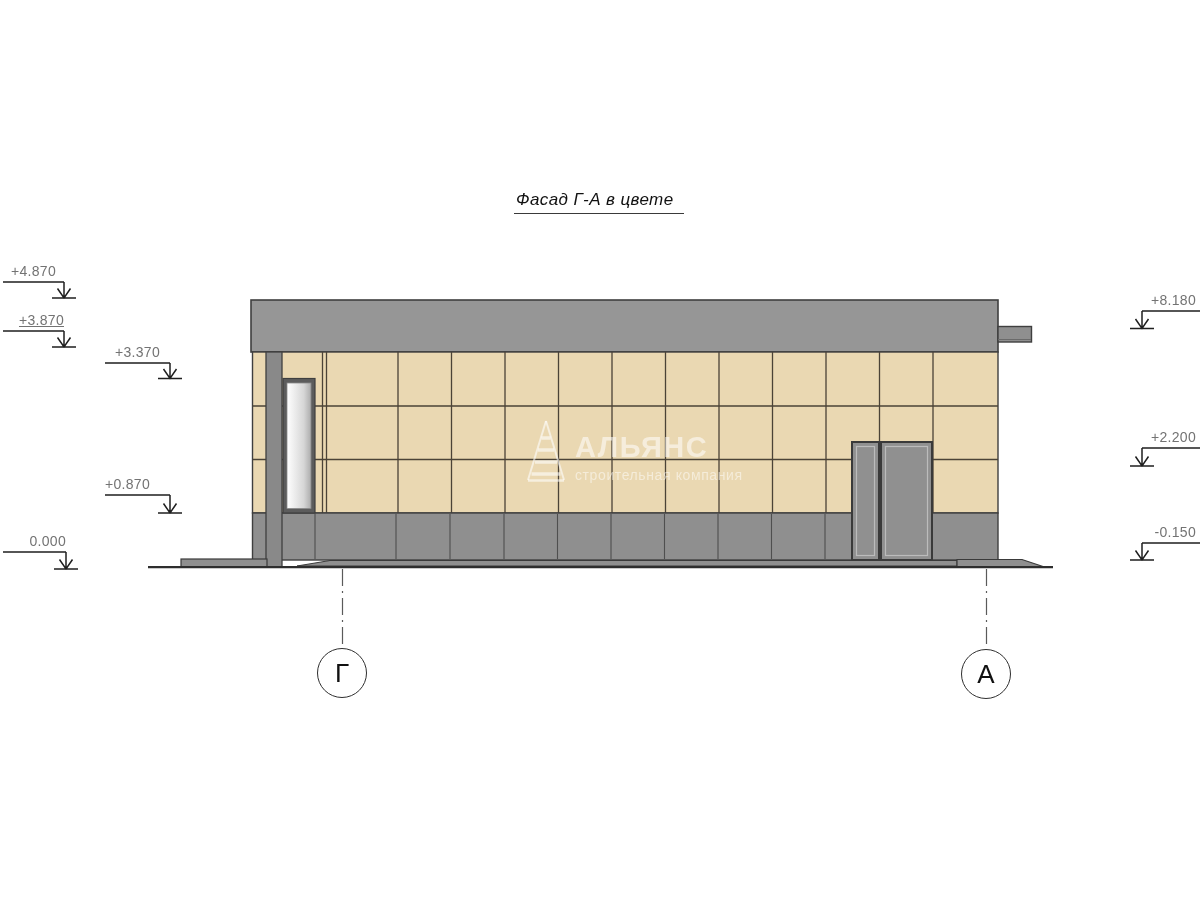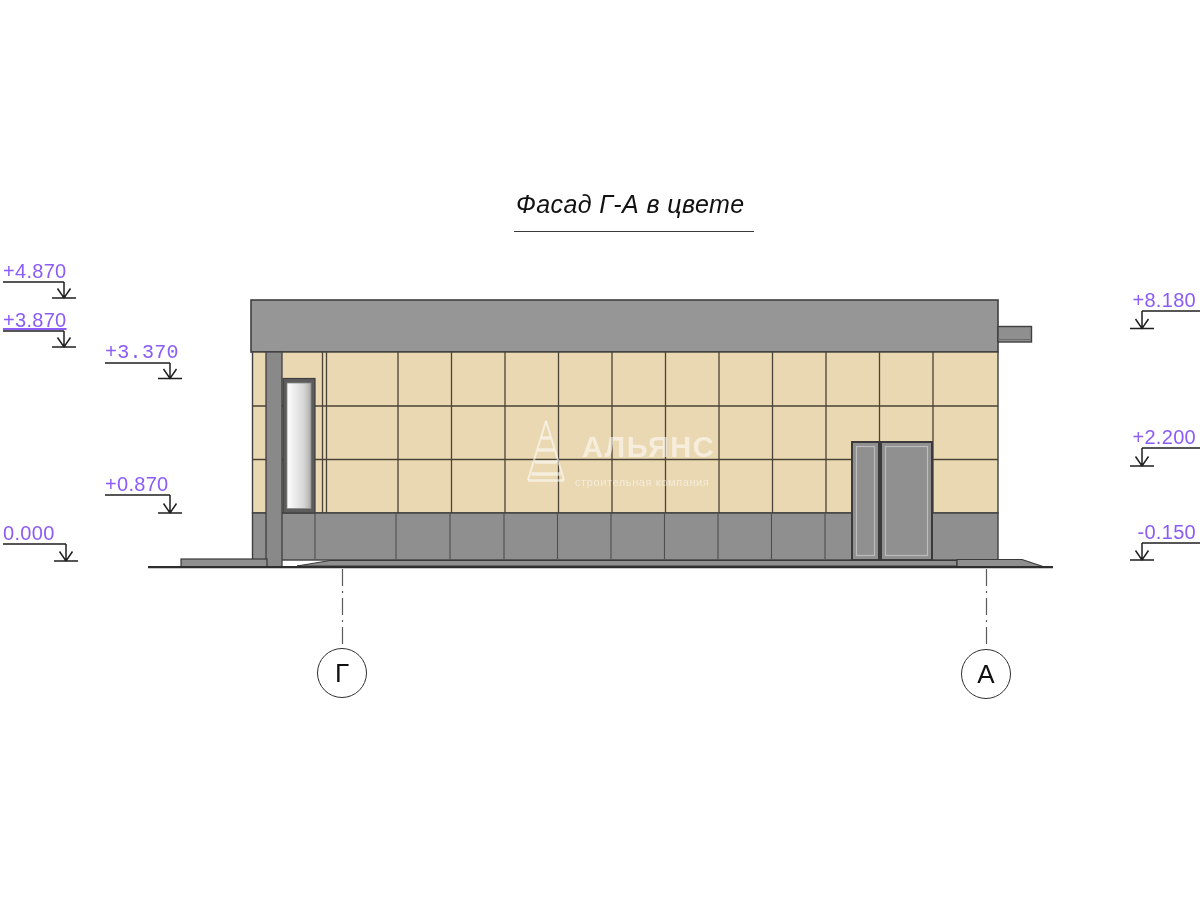--- a/index.html
+++ b/index.html
@@ -16,50 +16,50 @@
   .f-base{fill:var(--base-gray,#8f8f8f);}
   .f-column{fill:var(--column-gray,#898989);}
   .f-door{fill:var(--door-gray,#8f8f8f);}
   .s-dark{stroke:var(--outline,#3f3f3f);}
   .joint{stroke:var(--joint-dark,#4b4337);stroke-width:1.3;fill:none;}
   .joint-gray{stroke:#4f4f4f;stroke-width:1.1;fill:none;}
   .leader{stroke:#5a5a5a;stroke-width:1.2;fill:none;stroke-dasharray:17 5 2 5;}
 
   .title{
     position:absolute;left:514px;top:190px;
-    font-size:25px;font-style:italic;letter-spacing:0.4px;
-    padding:0 10px 12px 2px;border-bottom:1.6px solid #3a3a3a;
+    font-size:17px;font-style:italic;letter-spacing:0.4px;
+    padding:0 10px 3px 2px;border-bottom:1.6px solid #3a3a3a;
     white-space:nowrap;
   }
   .elev{position:absolute;}
   .elev-label{
-    font-size:20px;line-height:19px;height:19px;letter-spacing:0.3px;color:#8b5cf6;
+    font-size:14px;line-height:19px;height:19px;letter-spacing:0.3px;color:#737373;
     white-space:nowrap;
   }
   .elev svg{display:block;}
   .elev path{stroke:#1f1f1f;stroke-width:1.5;fill:none;}
 
   .axis-bubble{
     position:absolute;width:50px;height:50px;box-sizing:border-box;
     border:1.7px solid #2f2f2f;border-radius:50%;background:#fff;
     display:flex;align-items:center;justify-content:center;
     font-size:26px;line-height:1;color:#111;
   }
 
   .watermark{
     position:absolute;left:527px;top:419px;display:flex;align-items:flex-start;gap:10px;
     pointer-events:none;
   }
   .wm-text{display:flex;flex-direction:column;padding-top:14px;}
   .wm-name{
     font-size:29px;font-weight:bold;letter-spacing:1.5px;
-    color:rgba(255,255,255,0.55);line-height:1;margin-left:7px;
+    color:rgba(255,255,255,0.55);line-height:1;
   }
   .wm-sub{
-    font-size:11px;letter-spacing:0.6px;margin-top:14px;
+    font-size:14px;letter-spacing:0.6px;margin-top:5px;
     color:rgba(255,255,255,0.5);
   }
 </style>
 </head>
 <body>
 
 <div class="canvas">
 
   <svg class="drawing" width="1200" height="900" viewBox="0 0 1200 900">
     <defs>
@@ -139,34 +139,34 @@
     <svg width="78" height="20">
       <path d="M0 1H61M61 1V17M54.5 7.5L61 17L67.5 7.5M49 17H73"></path>
     </svg>
   </div>
   <div class="elev" style="left:3px;top:311px;">
     <div class="elev-label" style="width:61px;text-align:right;text-decoration:underline;">+3.870</div>
     <svg width="78" height="20">
       <path d="M0 1H61M61 1V17M54.5 7.5L61 17L67.5 7.5M49 17H73"></path>
     </svg>
   </div>
-  <div class="elev" style="left:105px;top:343px;font-family:Liberation Mono, monospace;">
+  <div class="elev" style="left:105px;top:343px;">
     <div class="elev-label" style="width:65px;text-align:center;">+3.370</div>
     <svg width="84" height="19">
       <path d="M0 1H65M65 1V16.5M58.5 7L65 16.5L71.5 7M53 16.5H77"></path>
     </svg>
   </div>
   <div class="elev" style="left:105px;top:475px;">
     <div class="elev-label" style="width:65px;text-align:left;">+0.870</div>
     <svg width="84" height="21">
       <path d="M0 1H65M65 1V19M58.5 9.5L65 19L71.5 9.5M53 19H77"></path>
     </svg>
   </div>
   <div class="elev" style="left:3px;top:524px;">
-    <div class="elev-label" style="width:63px;text-align:left;">0.000</div>
+    <div class="elev-label" style="width:63px;text-align:right;margin-top:8px;">0.000</div>
     <svg width="78" height="21">
       <path d="M0 1H63M63 1V18M56.5 8.5L63 18L69.5 8.5M51 18H75"></path>
     </svg>
   </div>
 
   <div class="elev" style="left:1130px;top:291px;">
     <div class="elev-label" style="width:66px;text-align:right;">+8.180</div>
     <svg width="70" height="21">
       <path d="M70 1H12M12 1V18.5M5.5 9L12 18.5L18.5 9M0 18.5H24"></path>
     </svg>

